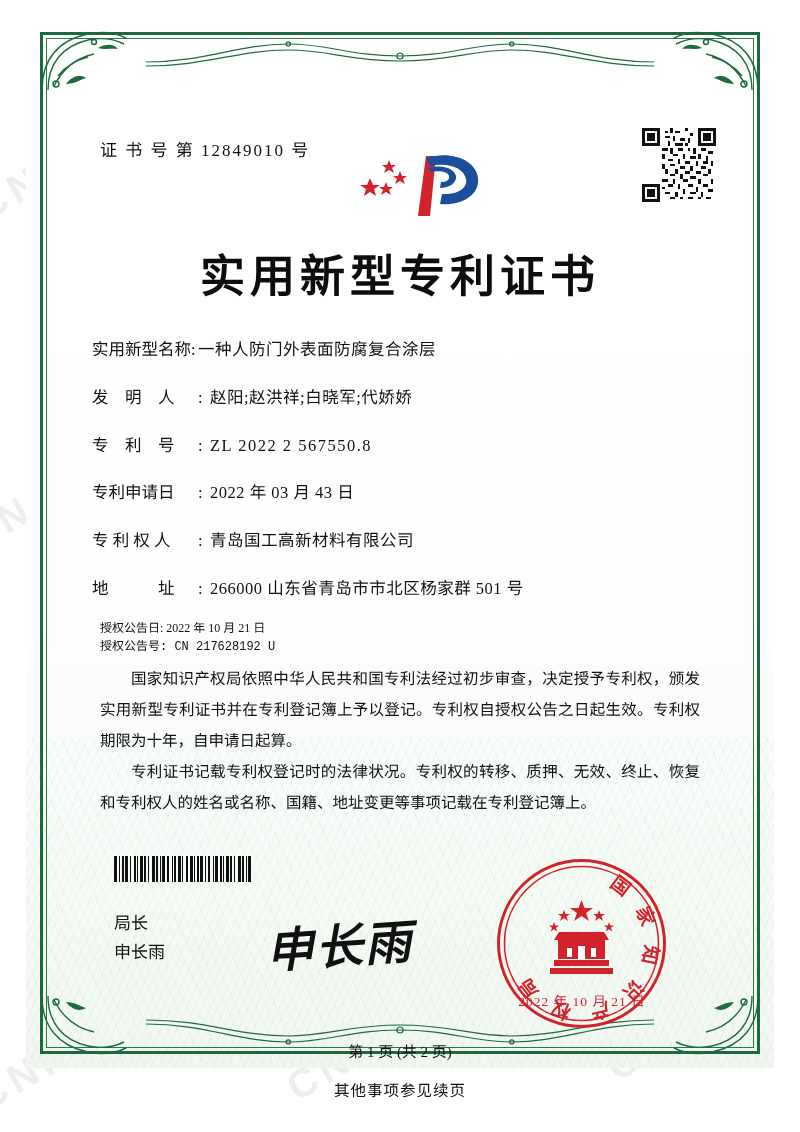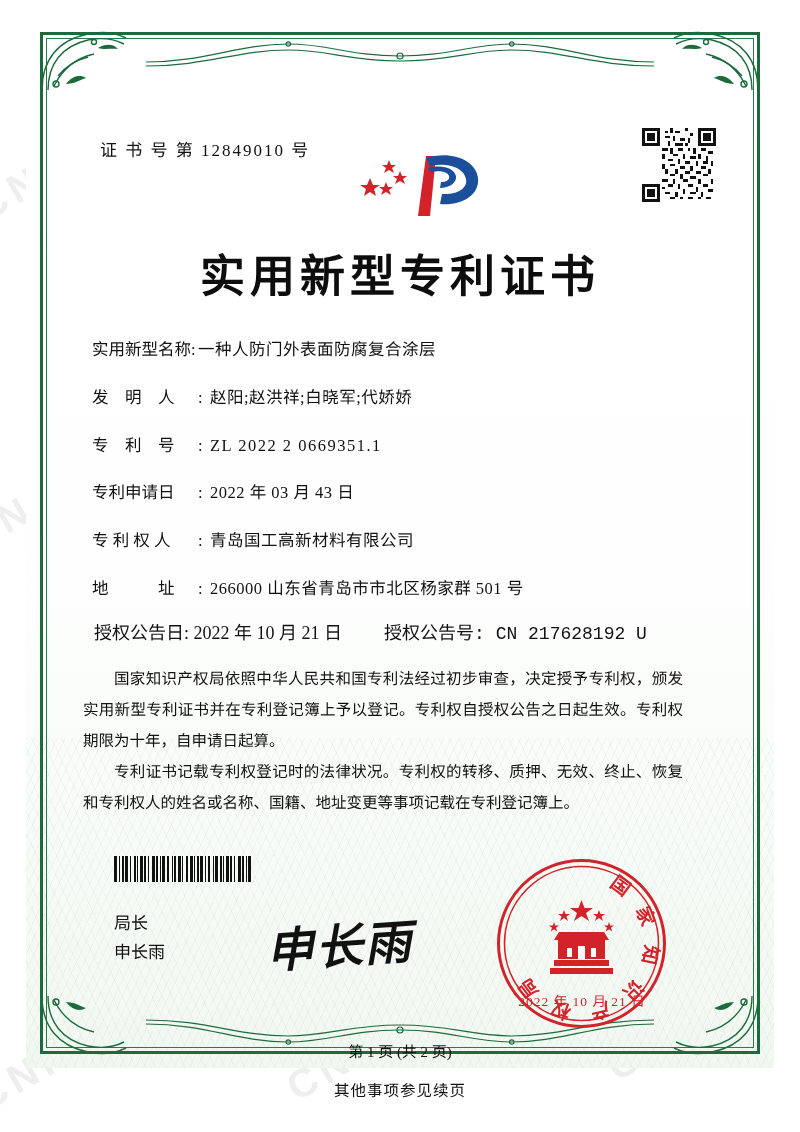--- a/index.html
+++ b/index.html
@@ -116,28 +116,28 @@
     white-space:nowrap;
   }
   .field-label.spread{
     display:flex;justify-content:space-between;
   }
   .field-colon{flex:0 0 12px;}
   .field-value{flex:1;letter-spacing:0.5px;}
   .field-value.mono{font-family:"Liberation Serif", serif;letter-spacing:1.5px;}
 
   .pubrow{
-    position:absolute;left:68px;top:600px;width:640px;
-    display:flex;font-size:18px;color:#111;
+    position:absolute;left:74px;top:600px;width:640px;
+    display:flex;font-size:12px;color:#111;flex-direction:column;
   }
   .pubrow .p1{width:290px;}
   .pubrow .p2{flex:1;font-family:Liberation Mono, monospace;}
 
   .para{
-    position:absolute;left:57px;top:645px;width:600px;
+    position:absolute;left:74px;top:645px;width:600px;
     font-size:15.5px;line-height:2.0;color:#111;
     text-align:justify;
   }
   .para p{margin:0;text-indent:2em;}
 
   
   .barcode{
     position:absolute;left:88px;top:838px;width:215px;height:26px;
     display:flex;align-items:stretch;
   }
@@ -383,21 +383,21 @@
 
       <div class="field-row">
         <div class="field-label spread">发　明　人</div>
         <div class="field-colon">:</div>
         <div class="field-value">赵阳;赵洪祥;白晓军;代娇娇</div>
       </div>
 
       <div class="field-row">
         <div class="field-label spread">专　利　号</div>
         <div class="field-colon">:</div>
-        <div class="field-value mono">ZL 2022 2 0669351.1</div>
+        <div class="field-value mono">ZL 2022 2 567550.8</div>
       </div>
 
       <div class="field-row">
         <div class="field-label">专利申请日</div>
         <div class="field-colon">:</div>
         <div class="field-value">2022 年 03 月 43 日</div>
       </div>
 
       <div class="field-row">
         <div class="field-label spread">专 利 权 人</div>

